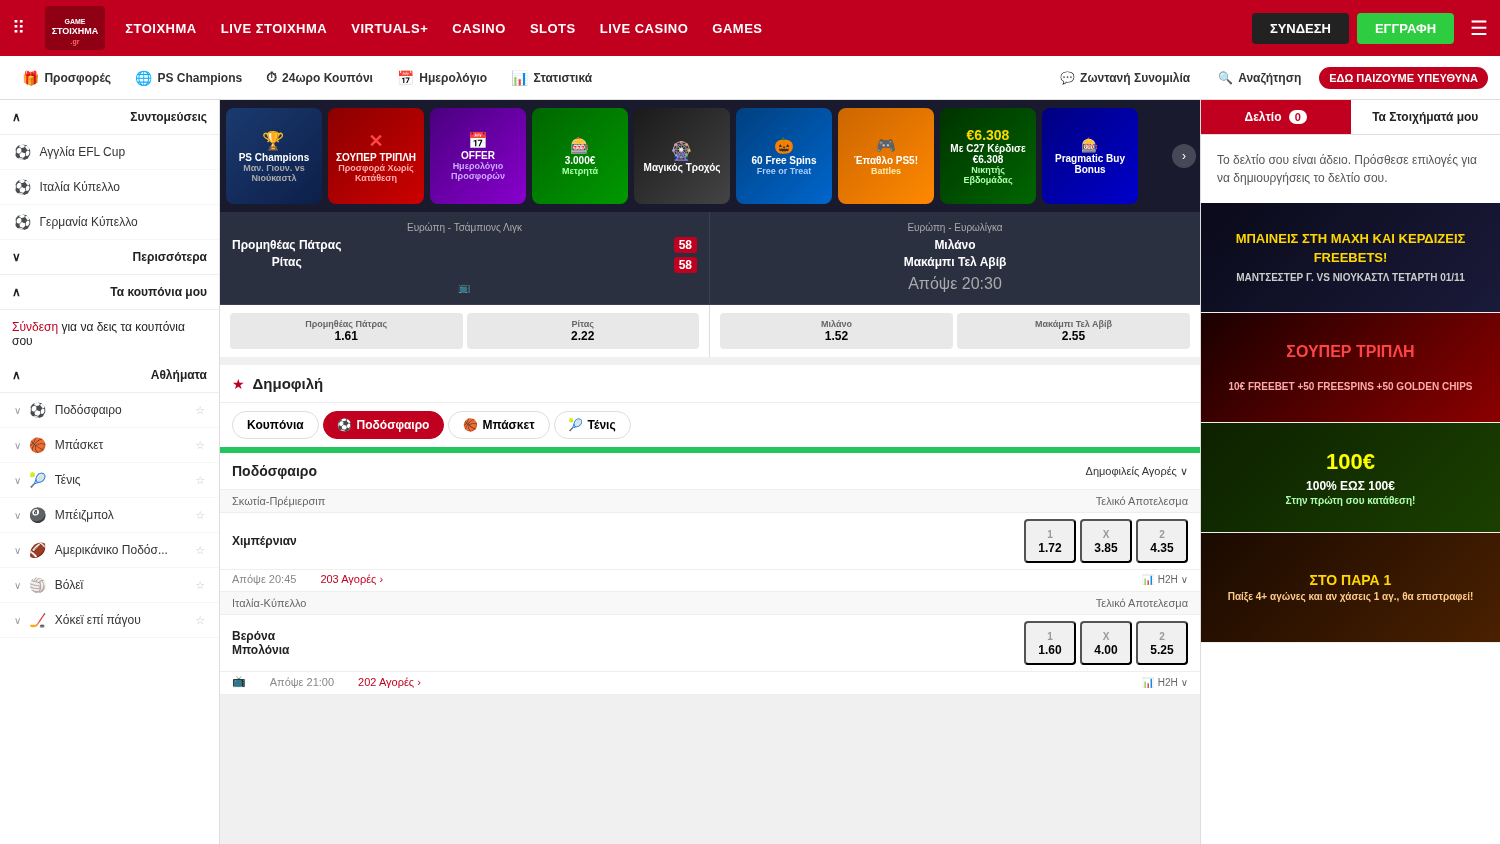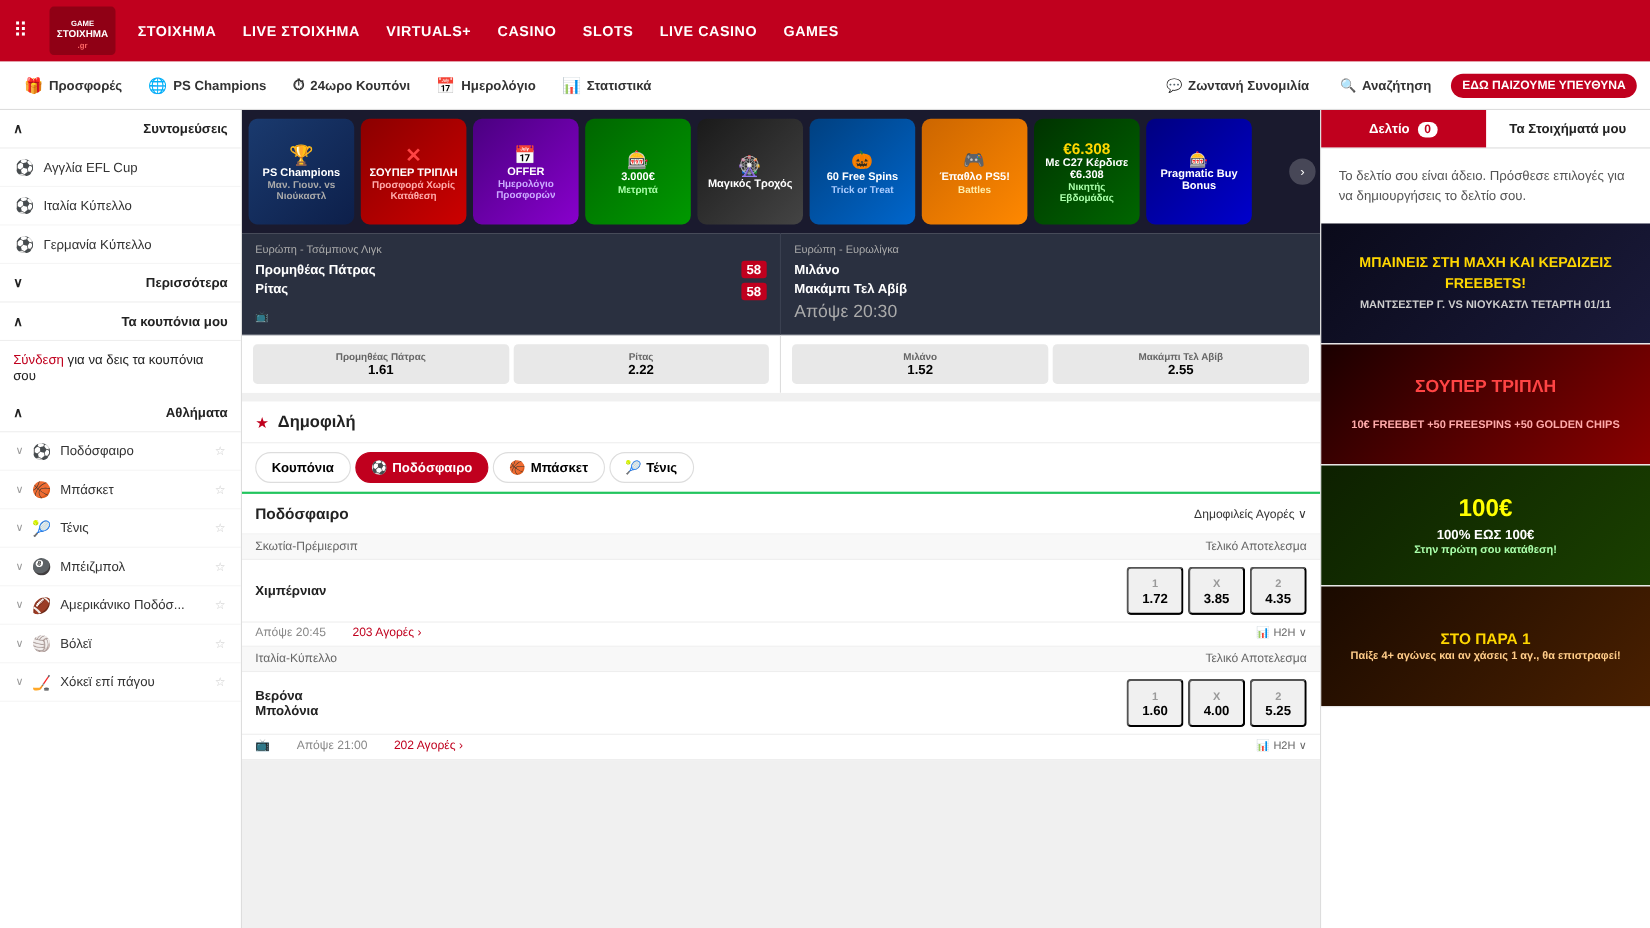--- a/index.html
+++ b/index.html
@@ -161,20 +161,21 @@
 
     
     .match-section {
       background: white;
       margin-bottom: 8px;
     }
     .match-top-row {
       display: grid;
       grid-template-columns: 1fr 1fr;
       gap: 0;
+      text-align: center;
     }
     .match-block {
       background: #2a3040;
       color: white;
       padding: 10px 12px;
       border-right: 1px solid #3a4050;
     }
     .match-block:last-child { border-right: none; }
     .match-block .league { font-size: 10px; color: #aaa; margin-bottom: 4px; }
     .match-block .teams { font-size: 12px; font-weight: bold; line-height: 1.4; }
@@ -204,21 +205,21 @@
       padding: 0;
     }
     .popular-header {
       display: flex; align-items: center; gap: 8px;
       padding: 10px 12px;
       border-bottom: 1px solid #eee;
     }
     .popular-title { font-size: 15px; font-weight: bold; }
     .popular-tabs {
       display: flex; gap: 4px; padding: 8px 12px;
-      border-bottom: 2px solid #22c55e;
+      border-bottom: 6px solid #22c55e;
     }
     .popular-tab {
       padding: 6px 14px; border-radius: 20px; cursor: pointer;
       font-size: 12px; font-weight: 600; border: 1px solid #ddd; background: white;
       display: flex; align-items: center; gap: 4px;
     }
     .popular-tab.active {
       background: #c0001e; color: white; border-color: #c0001e;
     }
 
@@ -329,20 +330,25 @@
   </div>
   <div class="top-nav-links">
     <a href="#">ΣΤΟΙΧΗΜΑ</a>
     <a href="#">LIVE ΣΤΟΙΧΗΜΑ</a>
     <a href="#">VIRTUALS+</a>
     <a href="#">CASINO</a>
     <a href="#">SLOTS</a>
     <a href="#">LIVE CASINO</a>
     <a href="#">GAMES</a>
   </div>
+  <div class="top-nav-right">
+    <button class="btn-login">ΣΥΝΔΕΣΗ</button>
+    <button class="btn-register">ΕΓΓΡΑΦΗ</button>
+    <span class="hamburger-icon">☰</span>
+  </div>
 </nav>
 
 <div class="second-nav">
   <div class="second-nav-item">
     <span class="icon">🎁</span>
     <span>Προσφορές</span>
   </div>
   <div class="second-nav-item">
     <span class="icon">🌐</span>
     <span>PS Champions</span>
@@ -485,21 +491,21 @@
       <div class="banner-card bc-5">
         <div class="banner-card-inner">
           <div style="font-size:18px;">🎡</div>
           <div>Μαγικός Τροχός</div>
         </div>
       </div>
       <div class="banner-card bc-6">
         <div class="banner-card-inner">
           <div style="font-size:16px;">🎃</div>
           <div>60 Free Spins</div>
-          <div style="font-size:9px;color:#aaccff;">Trick or Treat</div>
+          <div style="font-size:9px;color:#aaccff;">Free or Treat</div>
         </div>
       </div>
       <div class="banner-card bc-7">
         <div class="banner-card-inner">
           <div style="font-size:16px;">🎮</div>
           <div>Έπαθλο PS5!</div>
           <div style="font-size:9px;color:#ffeeaa;">Battles</div>
         </div>
       </div>
       <div class="banner-card bc-8">

